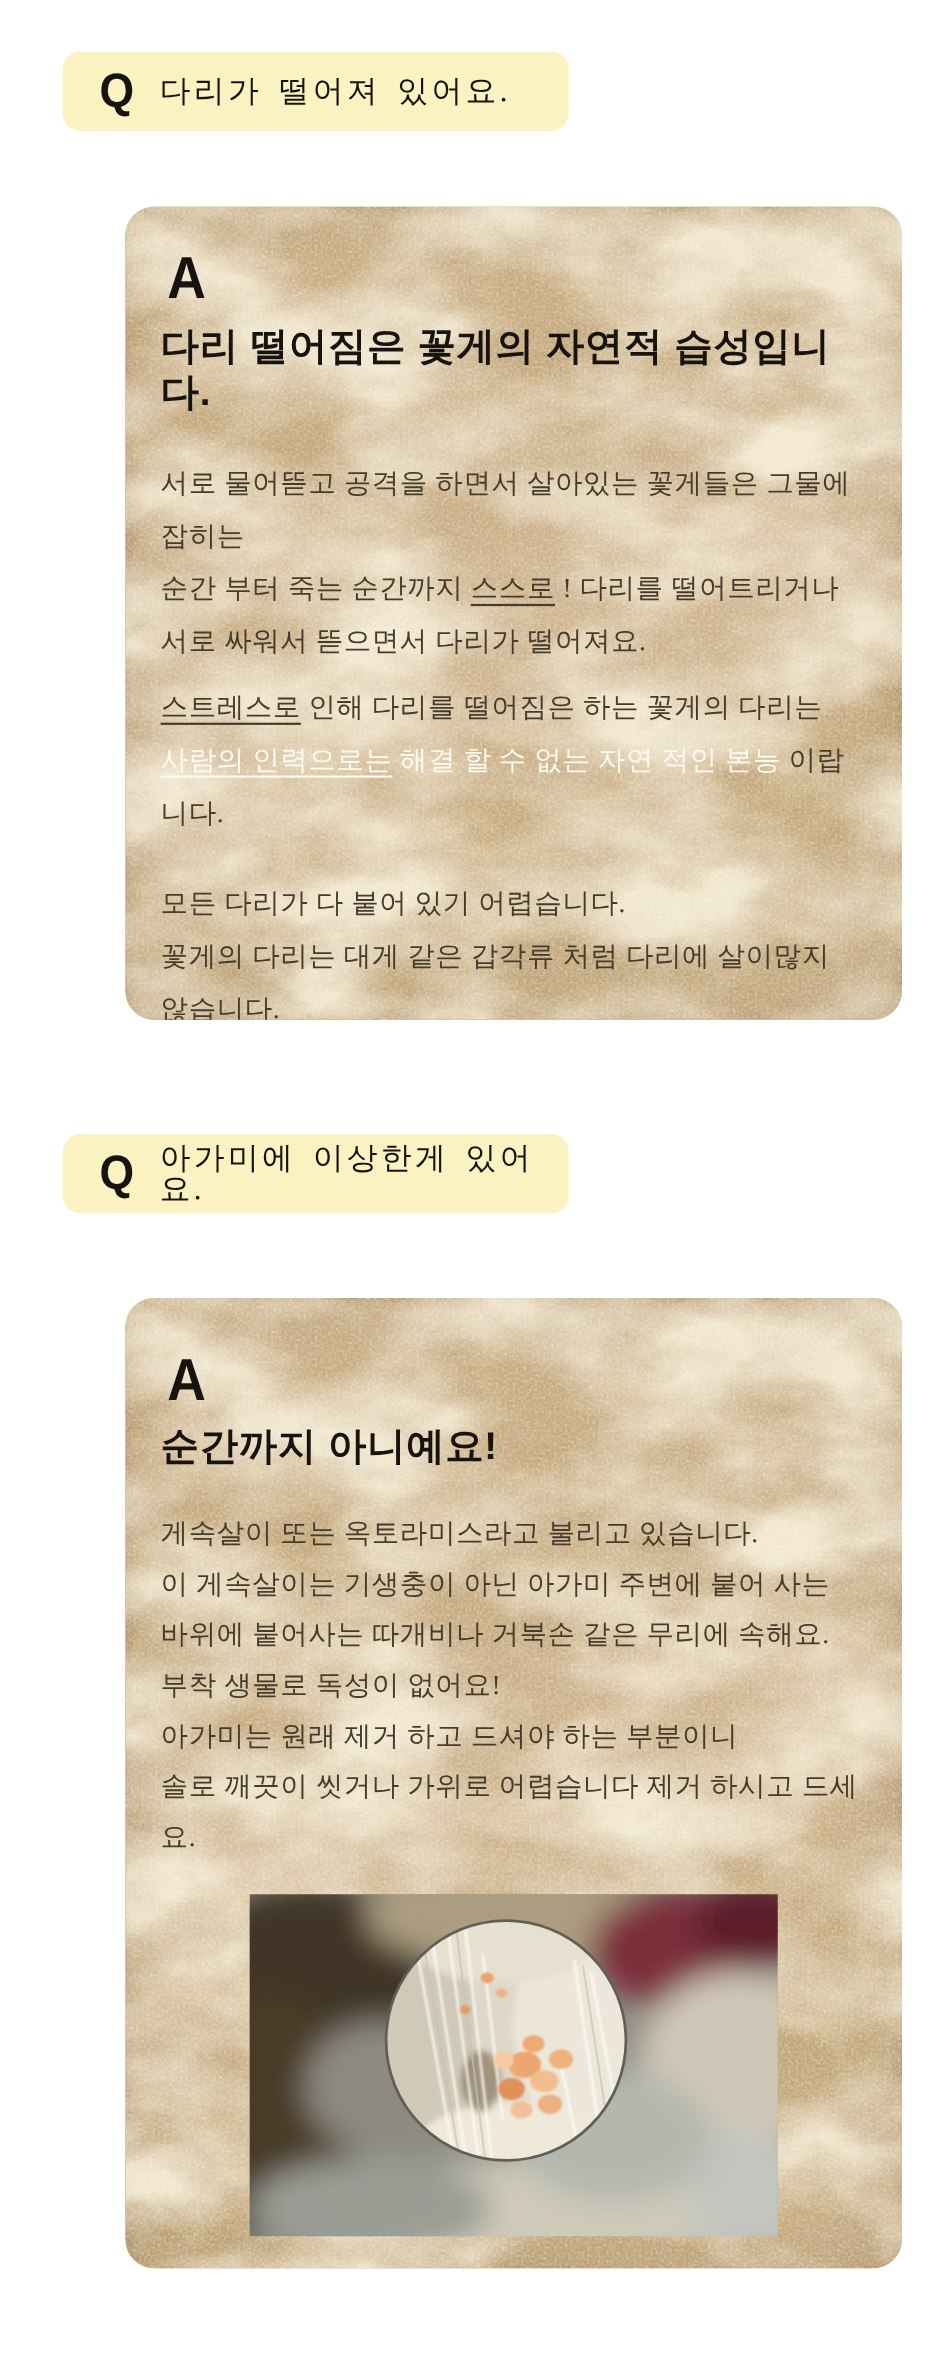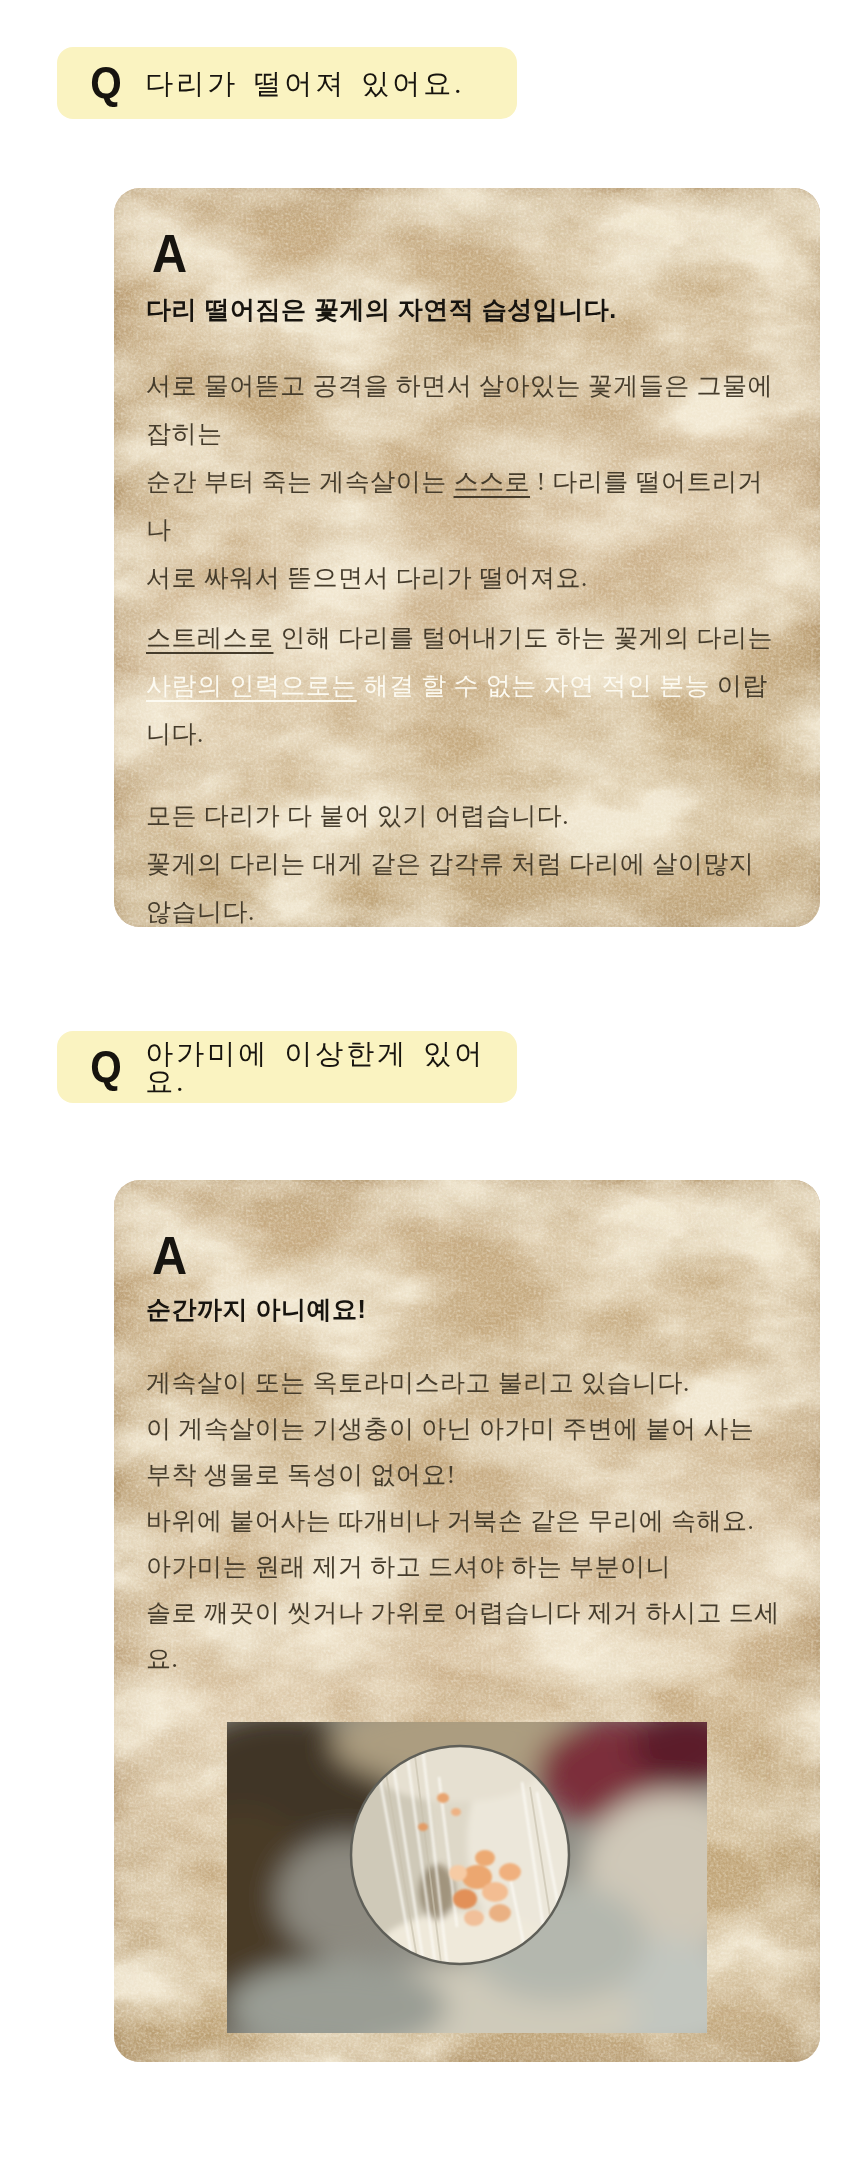--- a/index.html
+++ b/index.html
@@ -43,21 +43,21 @@
   .card-inner{position:relative;z-index:2;padding:38px 24px 0 22px;}
   .card2 .card-inner{padding-top:48px;}
   .amark{
     font-family:"Liberation Sans", sans-serif;
     font-weight:700;font-size:54px;line-height:1;
     color:var(--headline-color,#15130f);
     margin:0 0 0 16px;transform:scaleX(.9);transform-origin:left;
   }
   .headline{
     font-family:"Liberation Sans", sans-serif;
-    font-weight:700;font-size:25px;line-height:1.2;
+    font-weight:700;font-size:35px;line-height:1.2;
     letter-spacing:.5px;
     color:var(--headline-color,#15130f);
     margin:14px 0 0 10px;
   }
   .card2 .headline{margin-top:12px;}
   .body{margin:38px 16px 0 10px;}
   .card2 .body{margin-top:36px;}
   .bline{
     margin:0;font-size:25px;line-height:48px;
     color:var(--body-text,#453c2c);
@@ -110,23 +110,23 @@
     <svg class="grain" width="706" height="739">
       <rect width="706" height="739" filter="url(#mottle)" opacity="0.85"></rect>
       <rect width="706" height="739" filter="url(#mottledark)" opacity="0.28"></rect>
       <rect width="706" height="739" filter="url(#speck)" opacity="0.4"></rect>
     </svg>
     <div class="card-inner">
       <div class="amark">A</div>
       <h2 class="headline">다리 떨어짐은 꽃게의 자연적 습성입니다.</h2>
       <div class="body">
           <p class="bline"><span>서로 물어뜯고 공격을 하면서 살아있는 꽃게들은 그물에 잡히는</span></p>
-          <p class="bline"><span>순간 부터 죽는 게속살이는 </span><span class="u">스스로</span><span> ! 다리를 떨어트리거나</span></p>
+          <p class="bline"><span>순간 부터 죽는 순간까지 </span><span class="u">스스로</span><span> ! 다리를 떨어트리거나</span></p>
           <p class="bline gap-small"><span>서로 싸워서 뜯으면서 다리가 떨어져요.</span></p>
-          <p class="bline"><span class="u">스트레스로</span><span> 인해 다리를 털어내기도 하는 꽃게의 다리는</span></p>
+          <p class="bline"><span class="u">스트레스로</span><span> 인해 다리를 떨어짐은 하는 꽃게의 다리는</span></p>
           <p class="bline gap-large"><span class="u w">사람의 인력으로는</span><span class="w"> 해결 할 수 없는 자연 적인 본능</span><span> 이랍니다.</span></p>
           <p class="bline"><span>모든 다리가 다 붙어 있기 어렵습니다.</span></p>
           <p class="bline"><span>꽃게의 다리는 대게 같은 갑각류 처럼 다리에 살이많지 않습니다.</span></p>
         </div>
     </div>
   </div>
 
   <div class="qbox q2">
     <span class="qmark">Q</span>
     <span class="qtext">아가미에 이상한게 있어요.</span>
@@ -137,22 +137,22 @@
       <rect width="706" height="882" filter="url(#mottle)" opacity="0.85"></rect>
       <rect width="706" height="882" filter="url(#mottledark)" opacity="0.28"></rect>
       <rect width="706" height="882" filter="url(#speck)" opacity="0.4"></rect>
     </svg>
     <div class="card-inner">
       <div class="amark">A</div>
       <h2 class="headline">순간까지 아니예요!</h2>
       <div class="body">
           <p class="bline"><span>게속살이 또는 옥토라미스라고 불리고 있습니다.</span></p>
           <p class="bline"><span>이 게속살이는 기생충이 아닌 아가미 주변에 붙어 사는</span></p>
+          <p class="bline"><span>바위에 붙어사는 따개비나 거북손 같은 무리에 속해요.</span></p>
           <p class="bline"><span>부착 생물로 독성이 없어요!</span></p>
-          <p class="bline"><span>바위에 붙어사는 따개비나 거북손 같은 무리에 속해요.</span></p>
           <p class="bline"><span>아가미는 원래 제거 하고 드셔야 하는 부분이니</span></p>
           <p class="bline"><span>솔로 깨끗이 씻거나 가위로 어렵습니다 제거 하시고 드세요.</span></p>
         </div>
     </div>
 
     <div class="photo">
       <svg viewBox="0 0 480 311" width="480" height="311">
         <defs>
           <filter id="bgblur" x="-30%" y="-30%" width="160%" height="160%">
               <feGaussianBlur stdDeviation="14"></feGaussianBlur>

